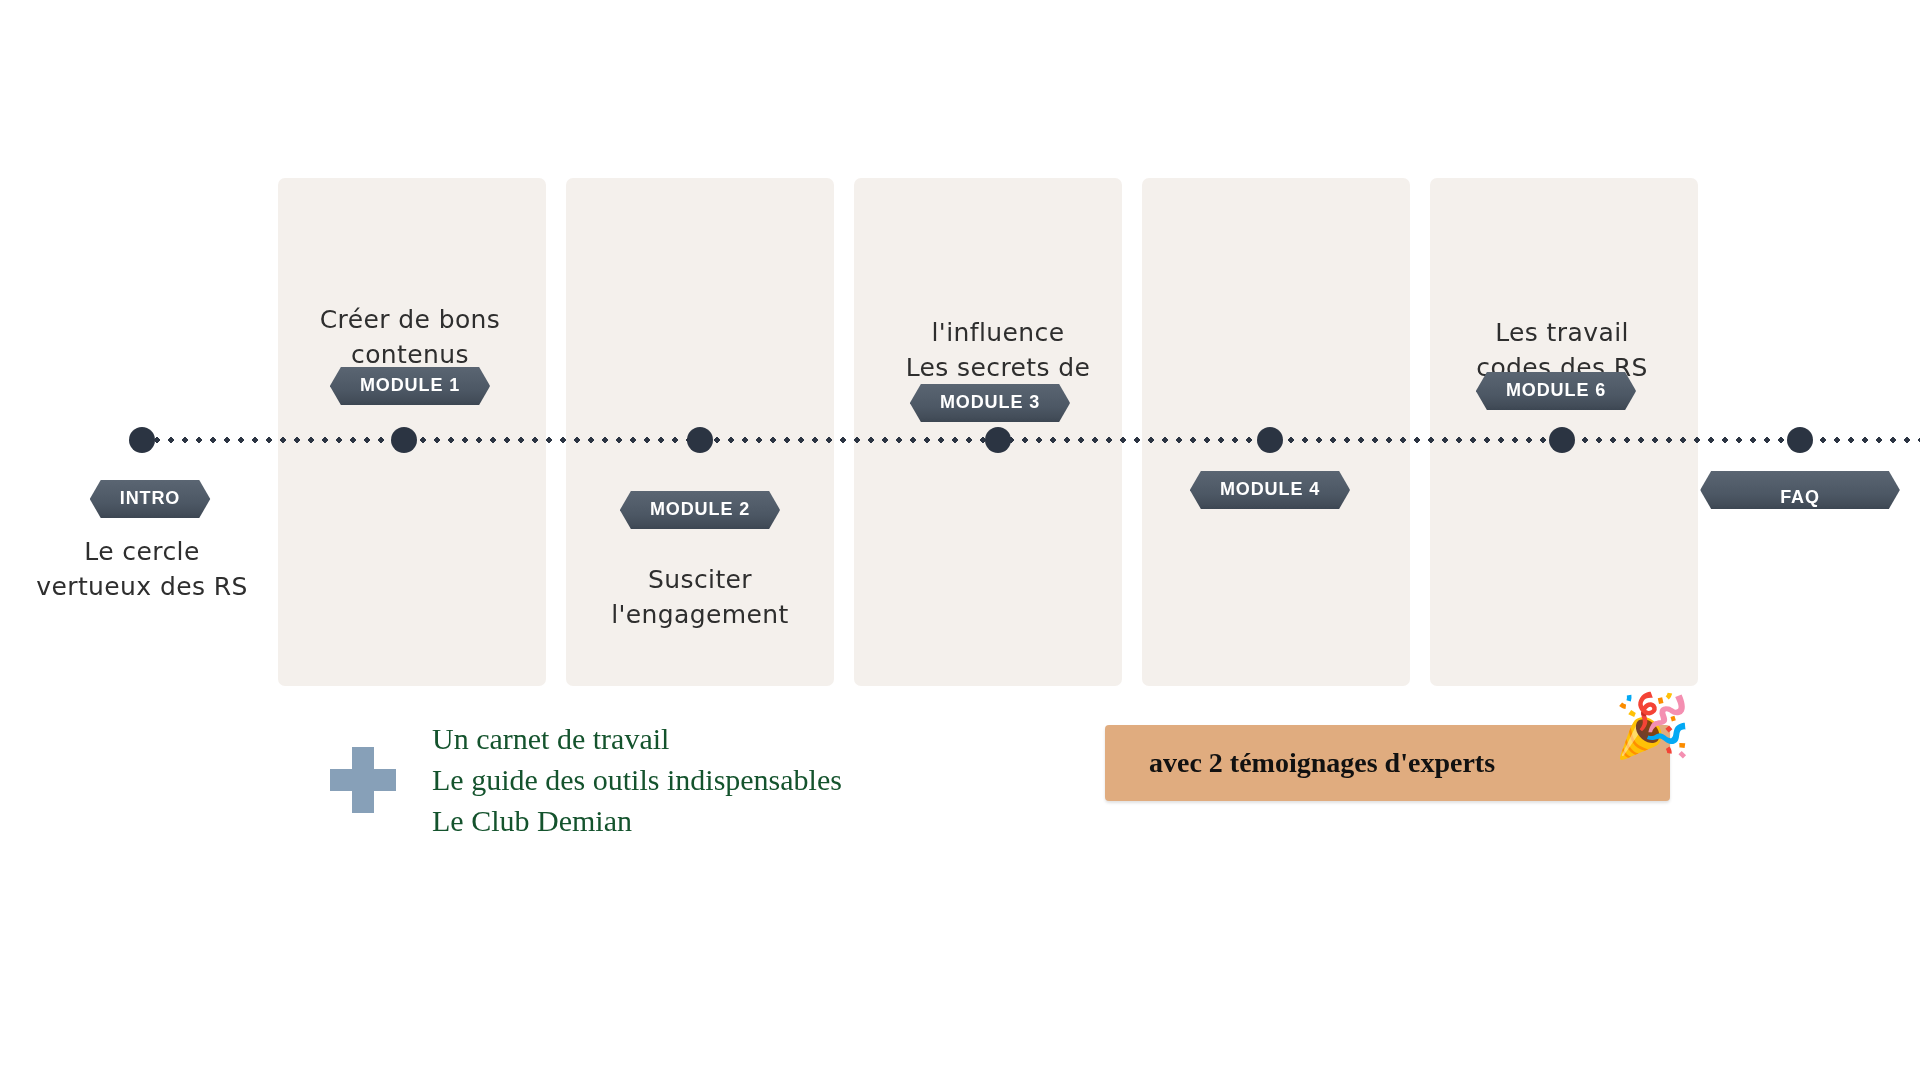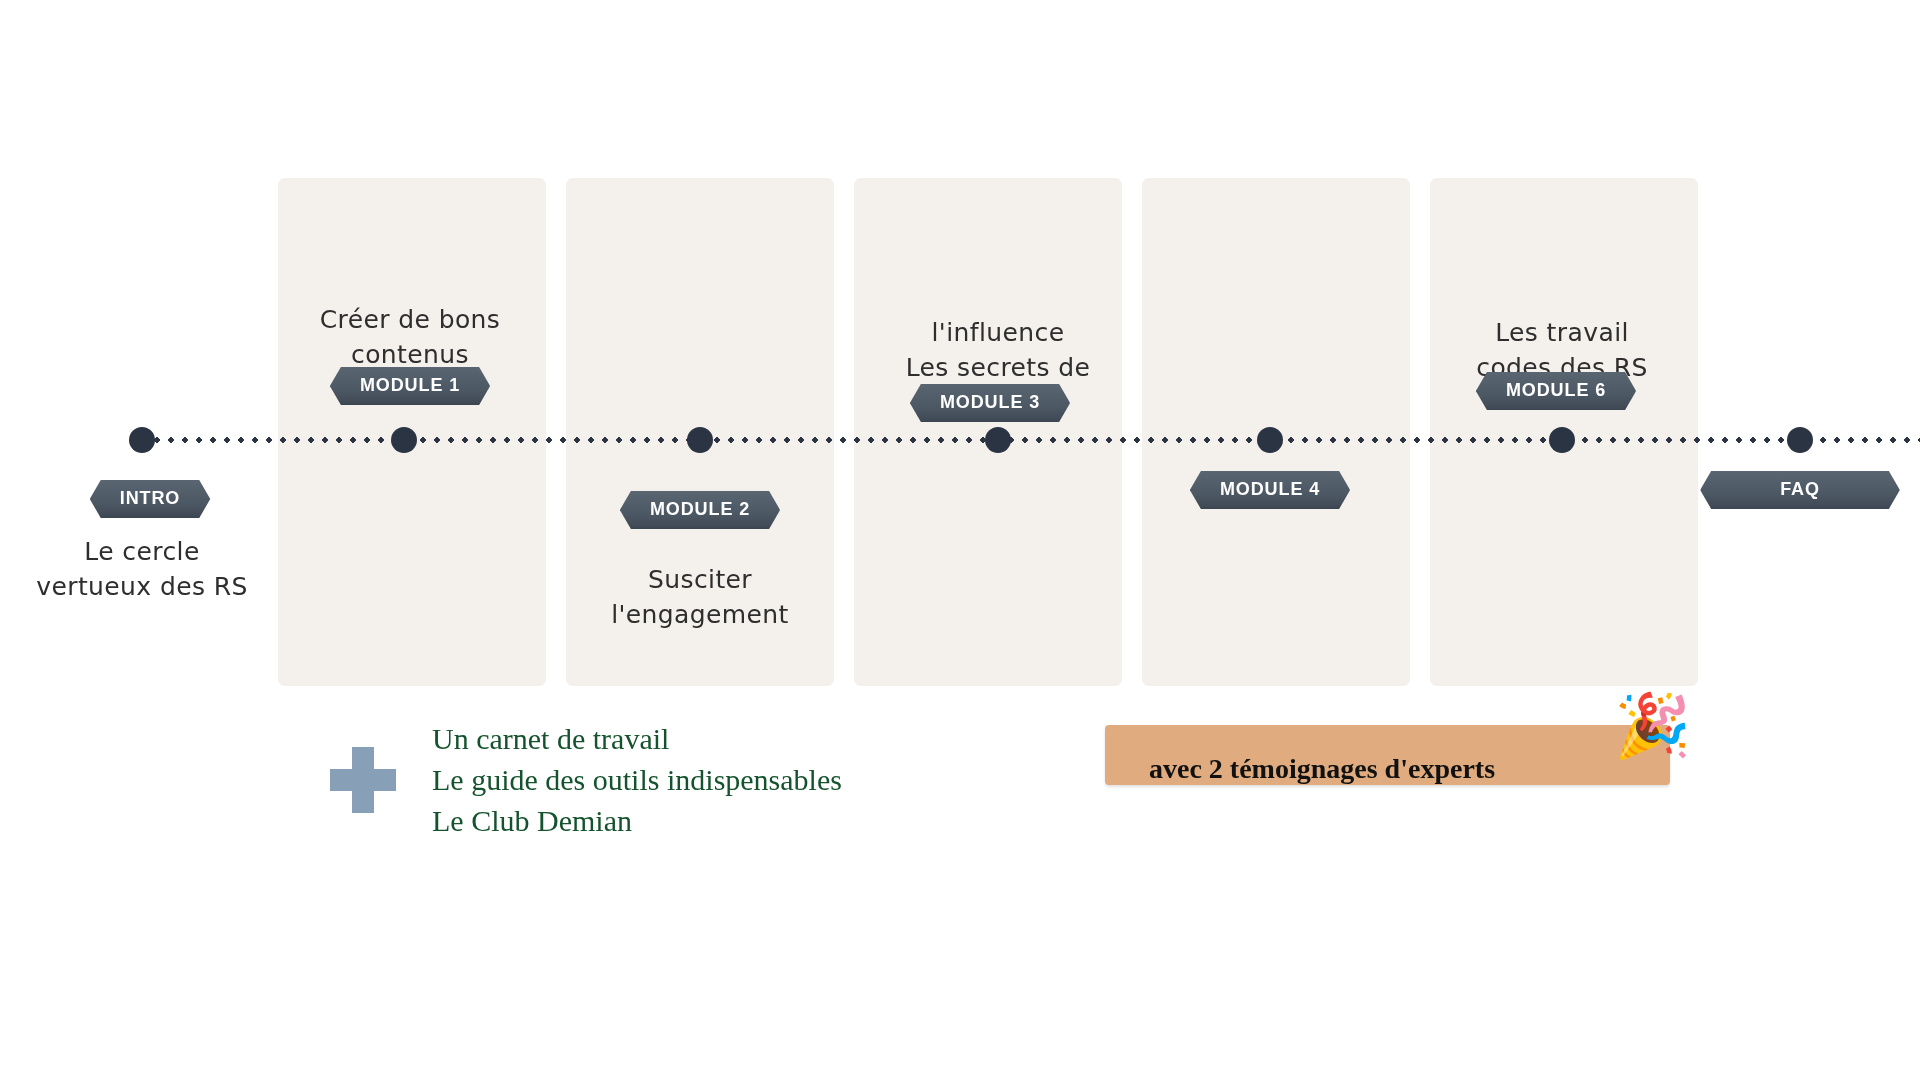--- a/index.html
+++ b/index.html
@@ -141,25 +141,25 @@
     color: #14532d;
   }
   .extras-list div { white-space: nowrap; }
 
   
   #testimonial {
     position: absolute;
     left: 1105px;
     top: 725px;
     width: 565px;
-    height: 60px;
+    height: 76px;
     background: #e0ac7f;
     border-radius: 4px;
     display: flex;
-    align-items: flex-end;
+    align-items: center;
     box-shadow: 0 2px 3px rgba(0,0,0,0.12);
   }
   #testimonial .banner-text {
     font-family: "Liberation Serif", serif;
     font-weight: 700;
     font-size: 28px;
     color: #111111;
     padding-left: 44px;
     white-space: nowrap;
   }
@@ -228,21 +228,21 @@
   <div class="node-dot" style="left:1562px;"></div>
   <div class="module-title" style="left:1562px; top:278px;">
     <div>Les travail</div>
     <div>codes des RS</div>
   </div>
   <div class="ribbon" style="left:1556px; top:372px;">
     <span class="ribbon-label">MODULE 6</span>
   </div>
 
   <div class="node-dot" style="left:1800px;"></div>
-  <div class="ribbon" style="left:1800px; top:471px; padding:12px 80px;">
+  <div class="ribbon" style="left:1800px; top:471px; padding:0 80px;align-items:flex-end;">
     <span class="ribbon-label">FAQ</span>
   </div>
 
   <div id="extras">
     <div class="plus-mark">
       <div class="bar h"></div>
       <div class="bar v"></div>
     </div>
     <div class="extras-list">
       <div>Un carnet de travail</div>

